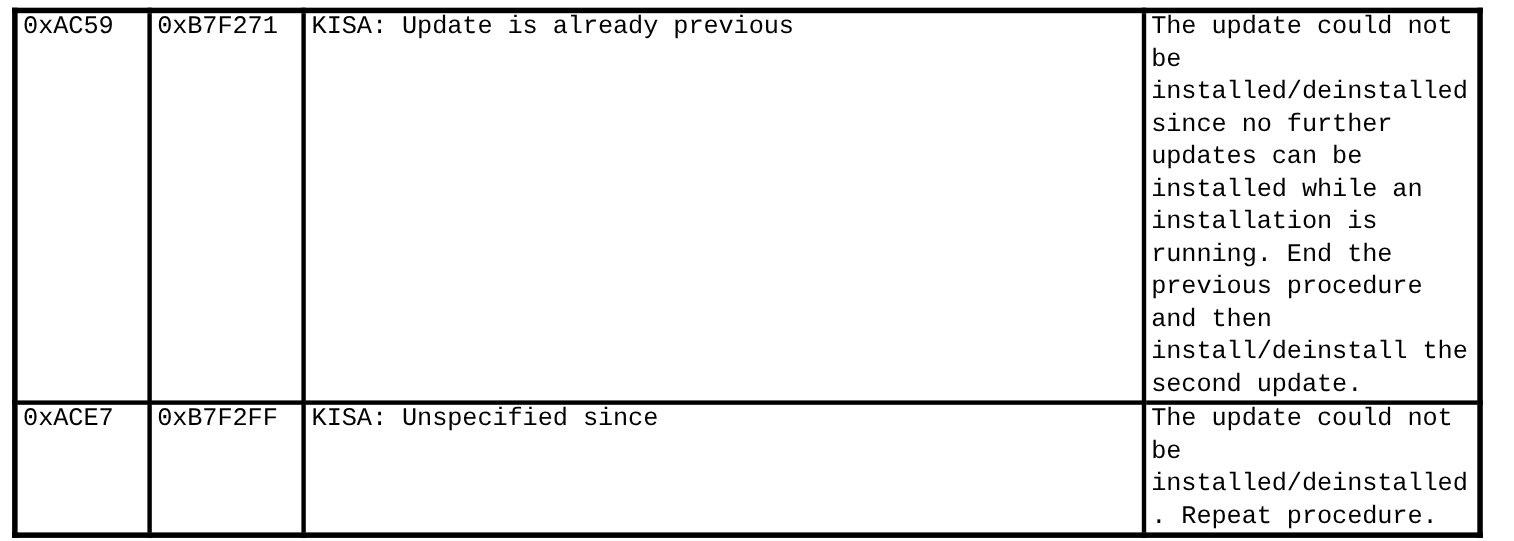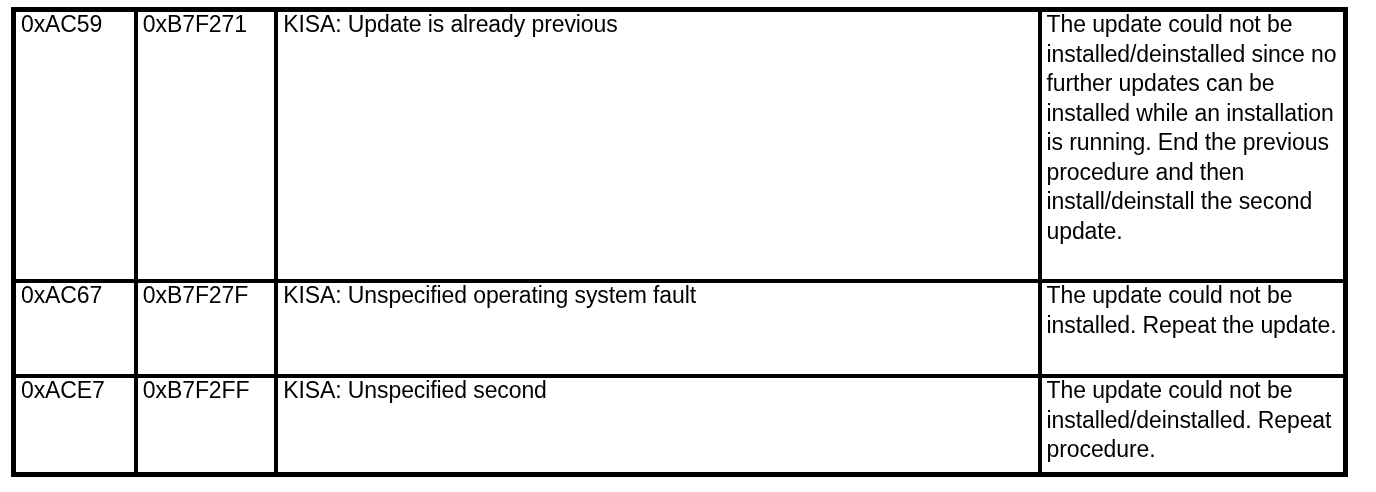--- a/index.html
+++ b/index.html
@@ -72,20 +72,21 @@
   .col-desc  { width: 305px; }
 
   
   .row-1 td { height: 267px; }
   .row-2 td { height: 91px; }
   .row-3 td { height: 94px; }
 
   .cell-text {
     display: block;
     margin-top: -2px;
+    font-family: Liberation Mono, monospace;
   }
 </style>
 </head>
 <body>
 
 <div class="page">
 
   <table class="code-table">
     <colgroup>
       <col class="col-hex1">
@@ -103,44 +104,30 @@
           <span class="cell-text">0xB7F271</span>
         </td>
         <td>
           <span class="cell-text">KISA: Update is already previous</span>
         </td>
         <td>
           <span class="cell-text">The update could not be installed/deinstalled since no further updates can be installed while an installation is running. End the previous procedure and then install/deinstall the second update.</span>
         </td>
       </tr>
 
-      <tr class="row-2">
-        <td>
-          <span class="cell-text">0xAC67</span>
-        </td>
-        <td>
-          <span class="cell-text">0xB7F27F</span>
-        </td>
-        <td>
-          <span class="cell-text">KISA: Unspecified operating system fault</span>
-        </td>
-        <td>
-          <span class="cell-text">The update could not be installed. Repeat the update.</span>
-        </td>
-      </tr>
 
       <tr class="row-3">
         <td>
           <span class="cell-text">0xACE7</span>
         </td>
         <td>
           <span class="cell-text">0xB7F2FF</span>
         </td>
         <td>
-          <span class="cell-text">KISA: Unspecified second</span>
+          <span class="cell-text">KISA: Unspecified since</span>
         </td>
         <td>
           <span class="cell-text">The update could not be installed/deinstalled. Repeat procedure.</span>
         </td>
       </tr>
 
     </tbody>
   </table>
 
 </div>

